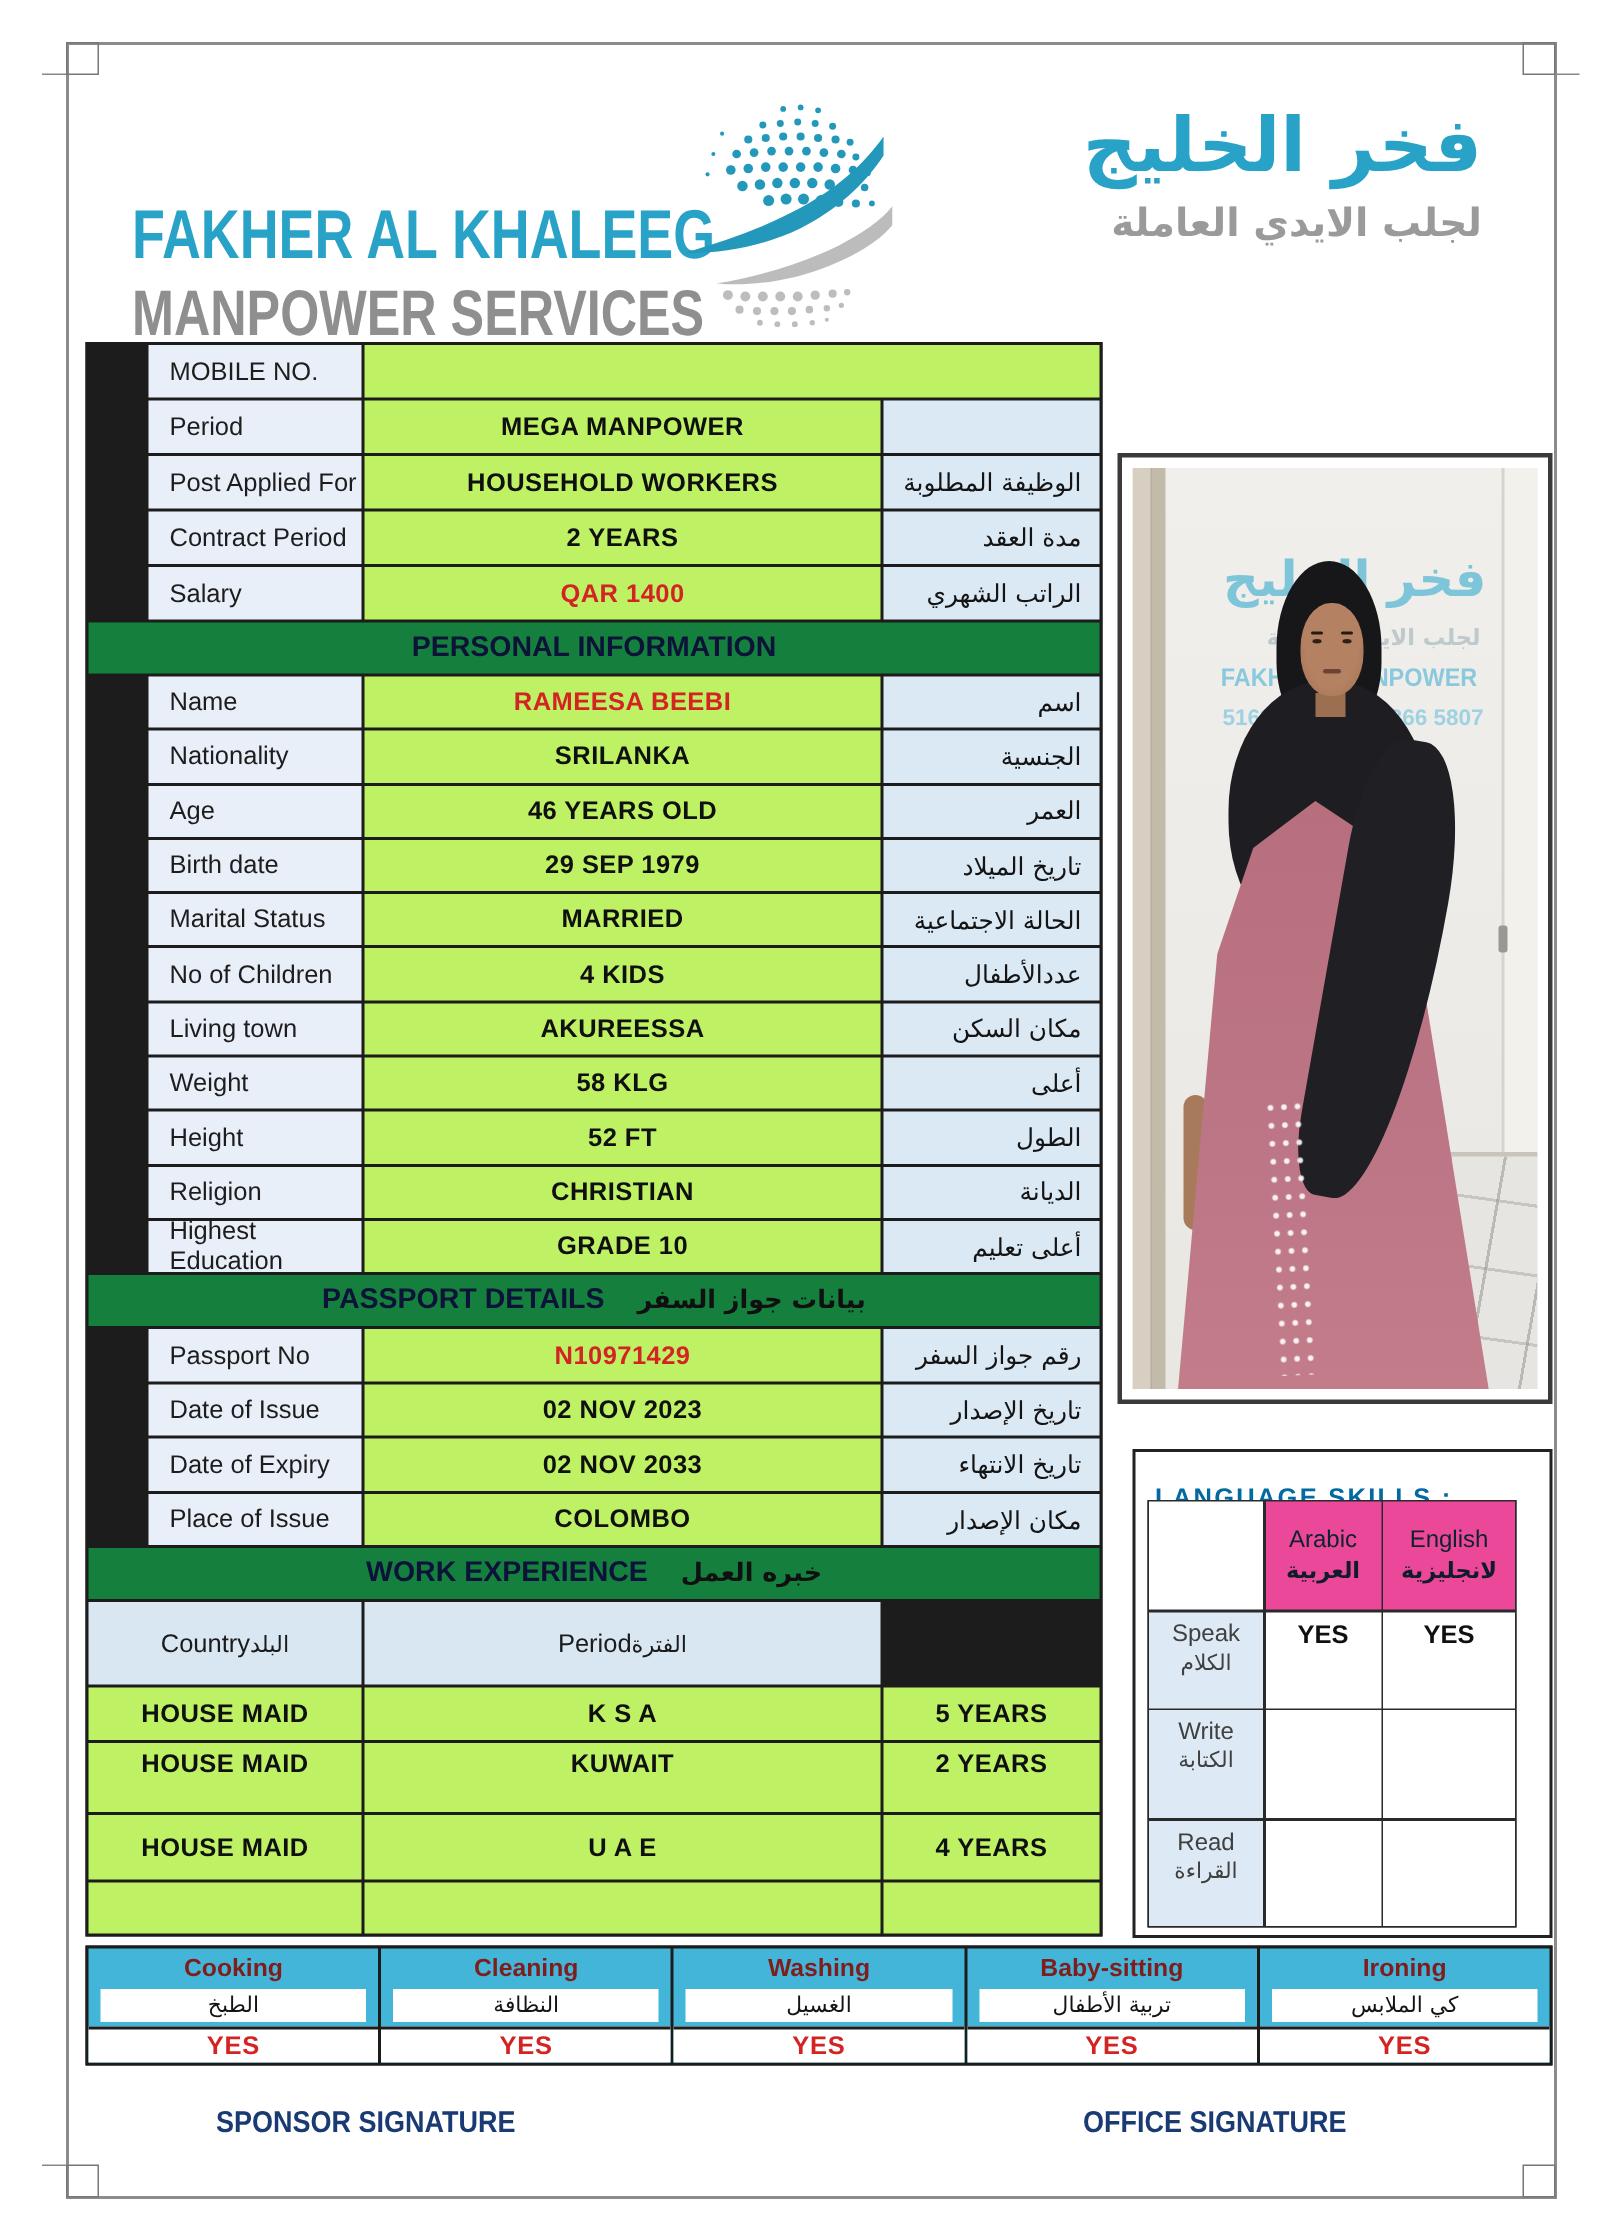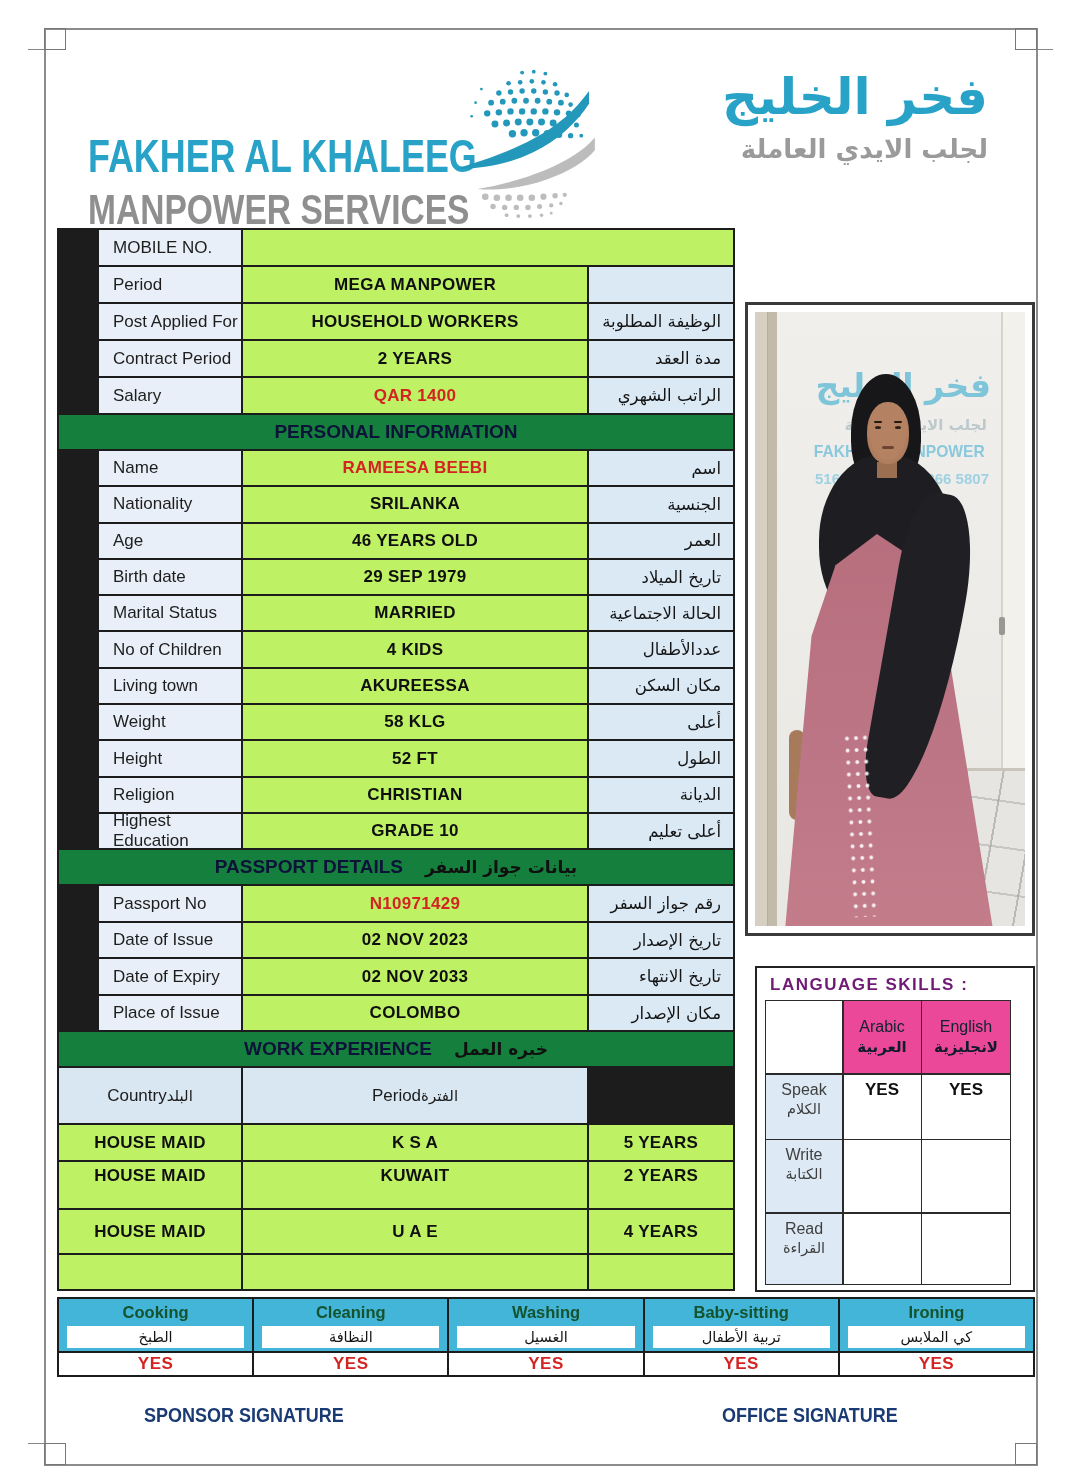--- a/index.html
+++ b/index.html
@@ -59,35 +59,35 @@
                font-size:33px; font-weight:bold; color:#7ec5da; letter-spacing:3px; }
   .glass-ar2 { right:38px; top:104px; font-family:"DejaVu Sans",sans-serif; direction:rtl;
                font-size:15px; font-weight:bold; color:#bdc9cd; letter-spacing:4px; }
   .glass-en-l { left:56px; top:130px; font-size:17px; font-weight:bold; color:#8ac9dd; transform:scaleX(.92); }
   .glass-en-r { right:36px; top:130px; font-size:17px; font-weight:bold; color:#8ac9dd; transform:scaleX(.92); }
   .glass-ph-l { left:60px; top:158px; font-size:15px; font-weight:bold; color:#9ed2e2; }
   .glass-ph-r { right:36px; top:158px; font-size:15px; font-weight:bold; color:#9ed2e2; }
 
   
   .lang-panel { position:absolute; left:755px; top:966px; width:280px; height:326px; border:2px solid #222; background:#fff; }
-  .lang-title { position:absolute; left:13px; top:7px; font-size:17px; font-weight:bold; color:#701a75; letter-spacing:1.5px; }
+  .lang-title { position:absolute; left:13px; top:21px; font-size:17px; font-weight:bold; color:#0369a1; letter-spacing:1.5px;text-decoration:underline; }
   .ltable { position:absolute; left:8px; top:32px; background:#2a2a2a; border:1.5px solid #2a2a2a;
             display:grid; grid-template-columns:76px 77px 88px; grid-template-rows:72px 64px 72px 70px; gap:1.5px; }
   .lc { background:#fff; display:flex; flex-direction:column; align-items:center; }
   .lc-head { background:#ec4899; justify-content:center; gap:2px; font-size:16px; color:#0e2233; font-weight:500; }
   .lc-head .sub { font-family:"DejaVu Sans",sans-serif; font-size:15px; font-weight:bold; color:#101c2c; }
   .lc-row { background:#ddeaf5; justify-content:flex-start; padding-top:6px; gap:2px; font-size:16px; color:#404040; }
   .lc-row .sub { font-family:"DejaVu Sans",sans-serif; font-size:14.5px; }
   .lc-val { justify-content:flex-start; padding-top:5px; font-size:17px; font-weight:bold; color:#101010; }
 
   
   .skills { position:absolute; left:57px; top:1297px; width:978px; height:80px; background:#1c1c1c;
             border:2px solid #1c1c1c; display:grid; grid-template-columns:repeat(5,1fr); column-gap:2px; }
   .skill { display:flex; flex-direction:column; background:#43b5d8; }
-  .sk-head { height:27px; display:flex; align-items:center; justify-content:center; font-size:16.5px; font-weight:bold; color:#14532d; }
+  .sk-head { height:27px; display:flex; align-items:center; justify-content:center; font-size:16.5px; font-weight:bold; color:#7f1d1d; }
   .sk-arwrap { height:23px; padding:0 8px; }
   .sk-arbox { background:#fff; height:22px; display:flex; align-items:center; justify-content:center;
               font-family:"DejaVu Sans",sans-serif; font-size:14.5px; color:#141414; direction:rtl; }
   .sk-yes { flex:1; margin-top:2px; background:#fff; border-top:2px solid #1c1c1c; display:flex; align-items:center;
             justify-content:center; font-size:17px; font-weight:bold; color:#d32423; letter-spacing:.5px; }
 
   .sig { position:absolute; top:1404px; font-size:20px; font-weight:bold; color:#1a3a73; transform:scaleX(.9);
          transform-origin:left top; white-space:nowrap; }
   .sig-sponsor { left:144px; }
   .sig-office { left:722px; }

